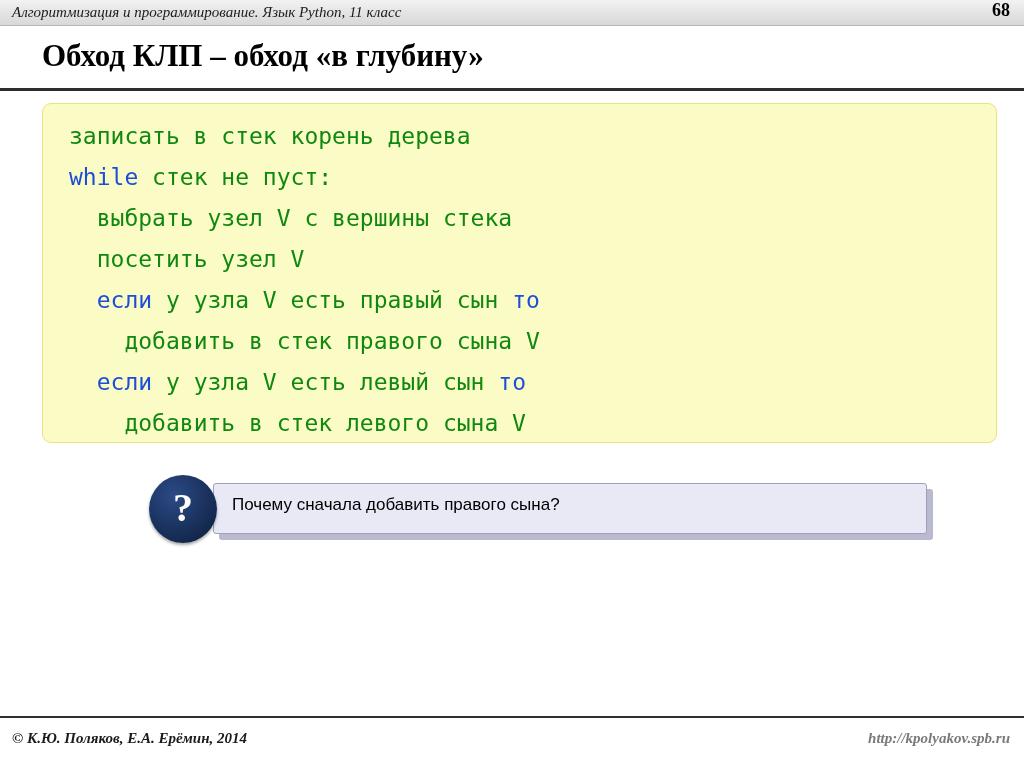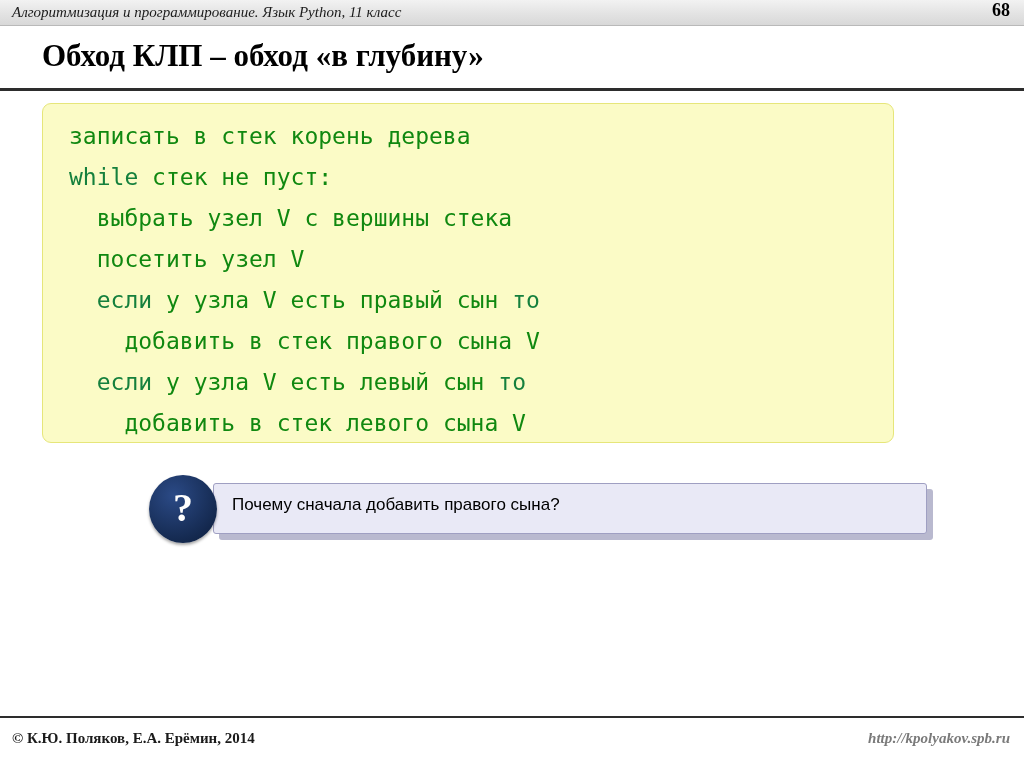--- a/index.html
+++ b/index.html
@@ -66,41 +66,41 @@
     width: 1024px;
     height: 3px;
     background: #2d2d2d;
   }
 
   
   .code-block {
     position: absolute;
     left: 42px;
     top: 103px;
-    width: 852px;
+    width: 955px;
     height: 340px;
     background: #fbfbc6;
     border: 1px solid #e6e67a;
     border-radius: 9px;
     box-sizing: border-box;
   }
   .code-lines {
     position: absolute;
     left: 26px;
     top: 12px;
     font-family: "DejaVu Sans Mono", monospace;
     font-size: 23px;
     line-height: 41px;
     white-space: pre;
   }
   .code-line {
     white-space: pre;
   }
   .c-green  { color: #108810; }
-  .c-blue   { color: #15803d; margin-top: 48px; }
+  .c-blue   { color: #1d4ed8; margin-top: 48px; }
 
   
   .callout-shadow {
     position: absolute;
     left: 219px;
     top: 489px;
     width: 714px;
     height: 51px;
     background: #b9b9cf;
     border-radius: 3px;
@@ -157,20 +157,21 @@
     top: 716px;
     width: 1024px;
     height: 2px;
     background: #2d2d2d;
   }
   .footer-left {
     position: absolute;
     left: 12px;
     top: 730px;
     font-size: 15px;
+    font-style: italic;
     font-weight: bold;
     color: #1b1b1b;
     font-family: "Liberation Serif", serif;
     white-space: nowrap;
   }
   .footer-right {
     position: absolute;
     right: 14px;
     top: 730px;
     font-size: 15px;

